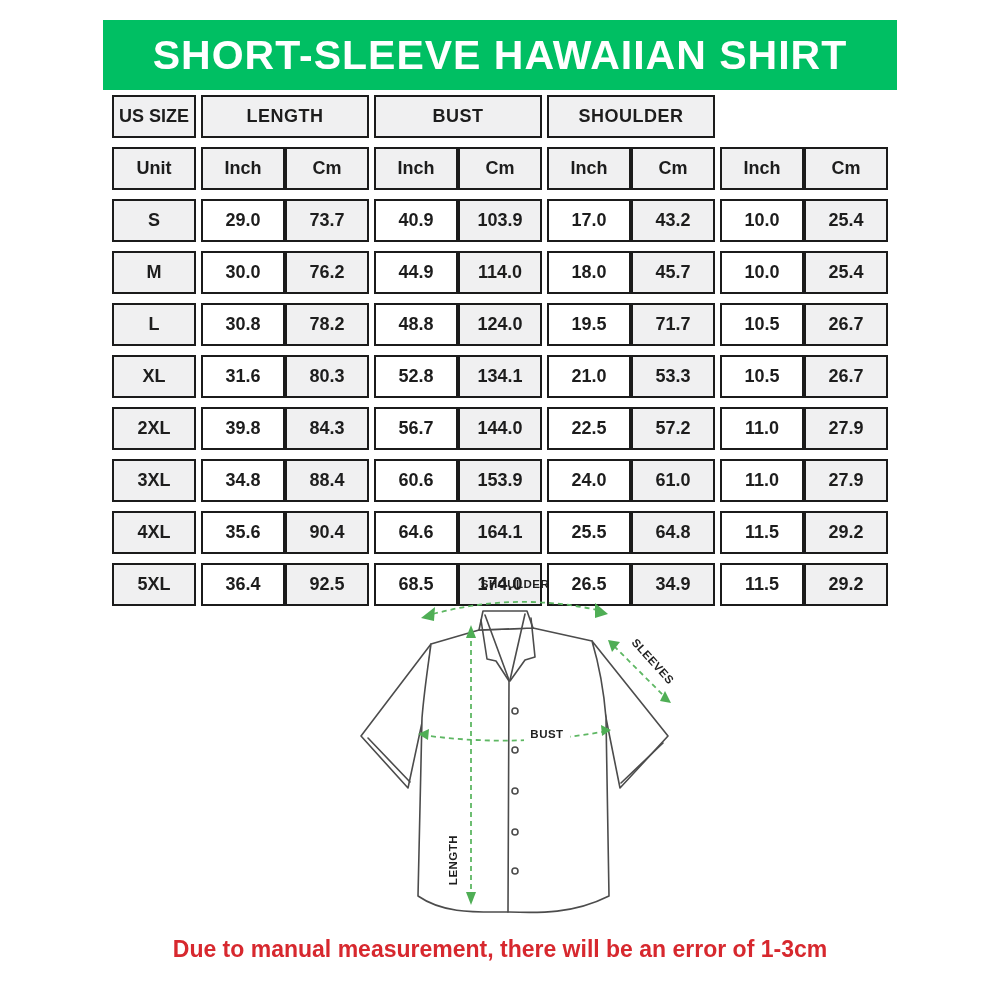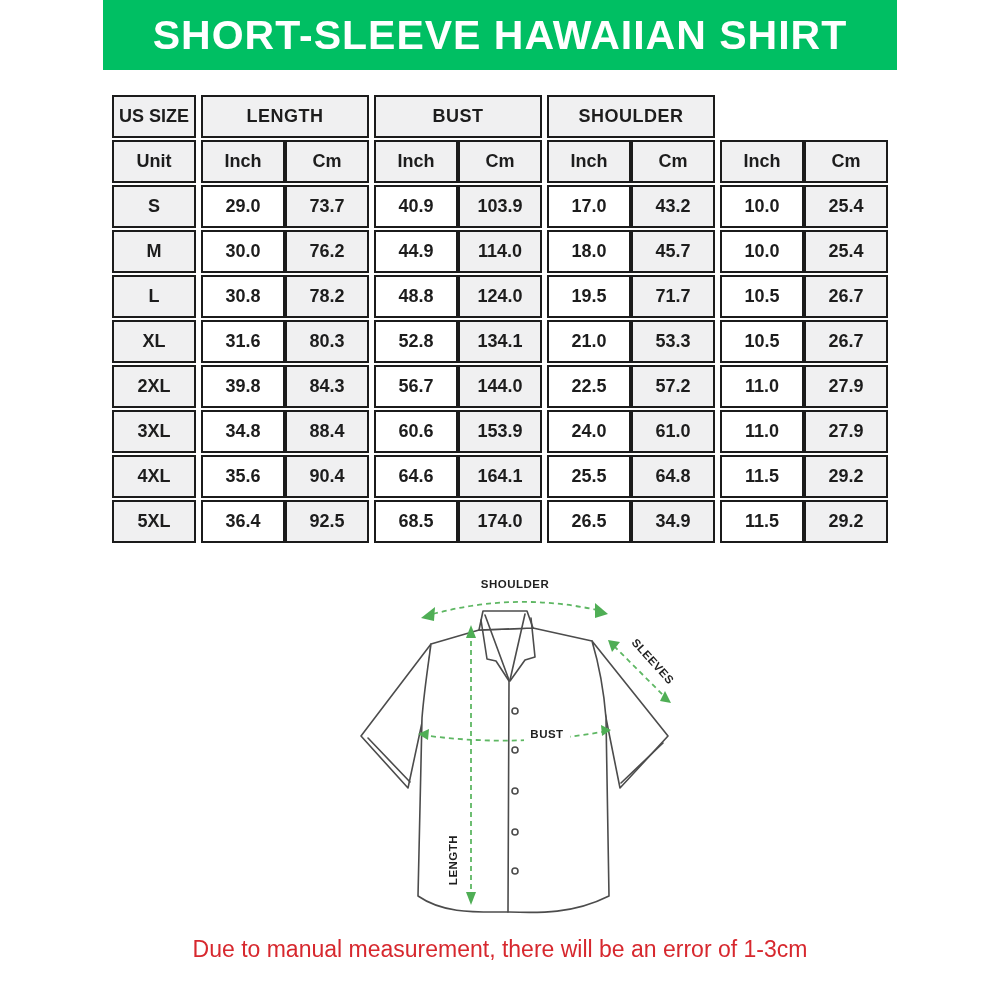--- a/index.html
+++ b/index.html
@@ -1,40 +1,40 @@
 <!DOCTYPE html>
 <html><head>
 <meta charset="utf-8">
 <style>
   html,body{margin:0;padding:0;background:#ffffff;}
   .page{position:relative;width:1000px;height:1000px;background:#ffffff;overflow:hidden;
         font-family:"Liberation Sans",sans-serif;}
 
   
-  .banner{position:absolute;left:103px;top:0;width:794px;height:70px;background:#00bf63;
+  .banner{position:absolute;left:103px;top:20px;width:794px;height:70px;background:#00bf63;
           display:flex;align-items:center;justify-content:center;}
   .banner h1{margin:0;color:#ffffff;font-size:41px;font-weight:800;letter-spacing:1px;
              font-family:"Liberation Sans",sans-serif;}
 
   
   .chart{position:absolute;left:112px;top:95px;width:776px;}
-  .trow{display:flex;margin-bottom:2px;}
+  .trow{display:flex;margin-bottom:9px;}
   .cell{width:84px;height:43px;border:2px solid #1b1b1b;box-sizing:border-box;background:#ffffff;
         display:flex;align-items:center;justify-content:center;
         font-weight:bold;font-size:18px;color:#1d1d1d;}
   .cell.shaded{background:#f0f0f1;}
   .cell.group{width:168px;letter-spacing:.5px;}
   .gap{margin-left:5px;}
 
   
   .diagram{position:absolute;left:318px;top:568px;width:400px;height:370px;}
 
   
   .note{position:absolute;left:0;right:0;top:936px;margin:0;text-align:center;
-        color:#d7282e;font-size:23px;font-weight:normal;}
+        color:#d7282e;font-size:23px;font-weight:bold;}
 </style>
 </head>
 <body>
 
 <div class="page">
 
   <header class="banner">
     <h1>SHORT-SLEEVE HAWAIIAN SHIRT</h1>
   </header>
 

